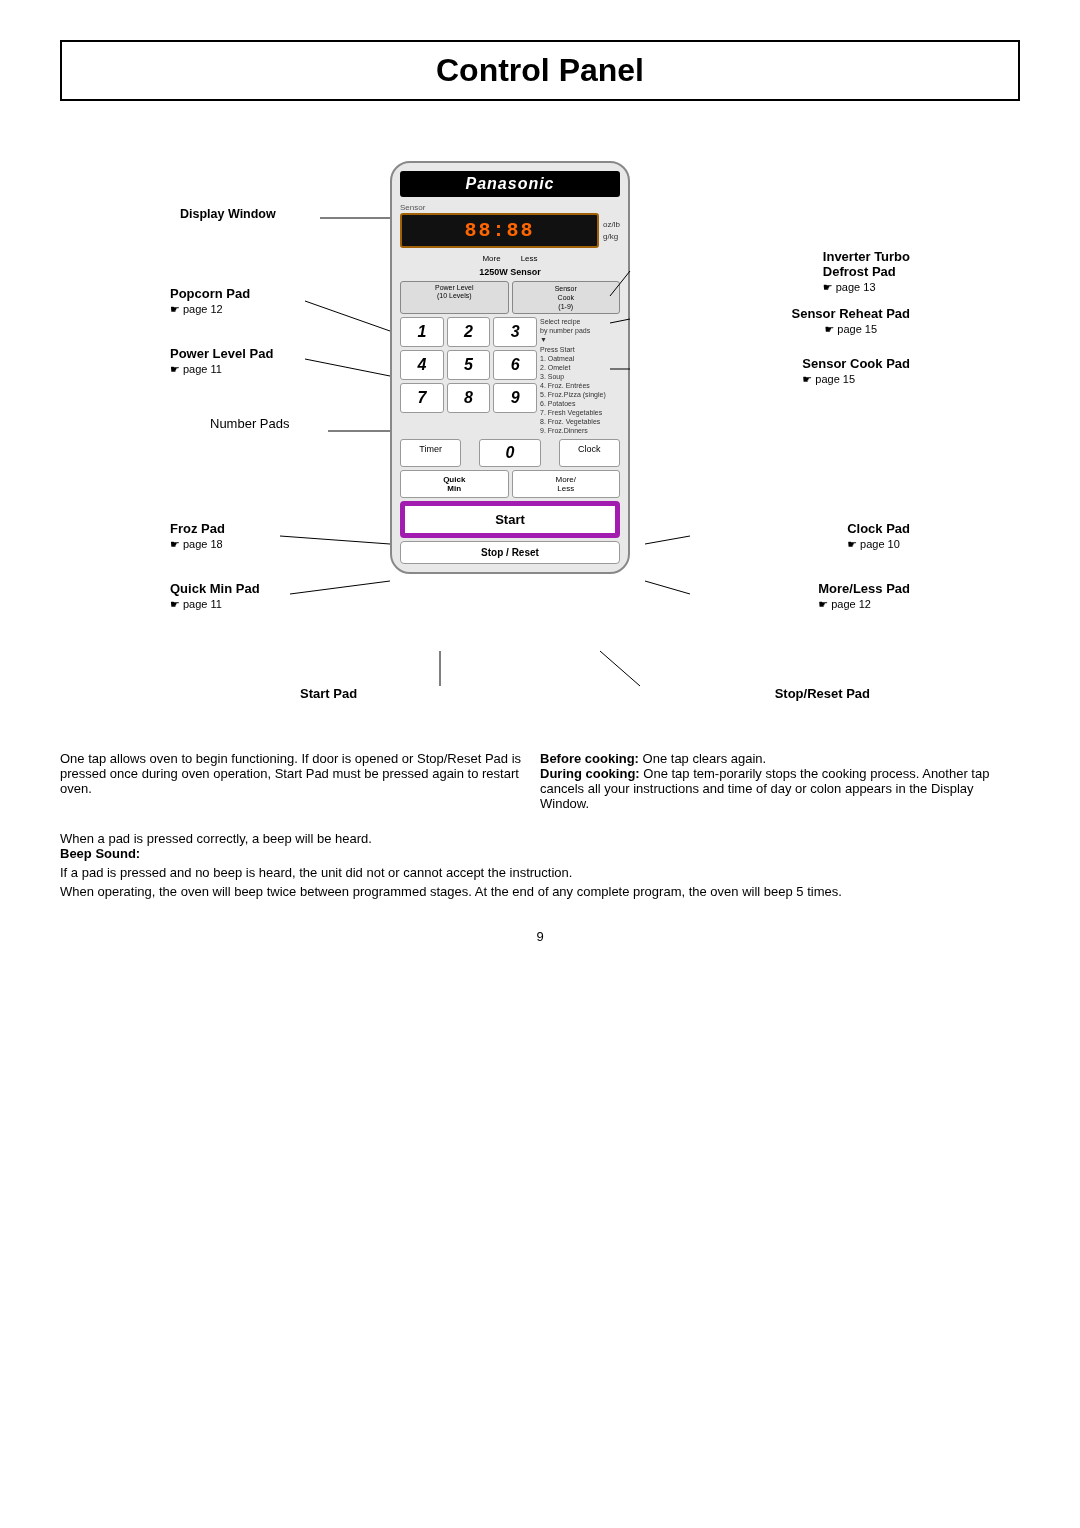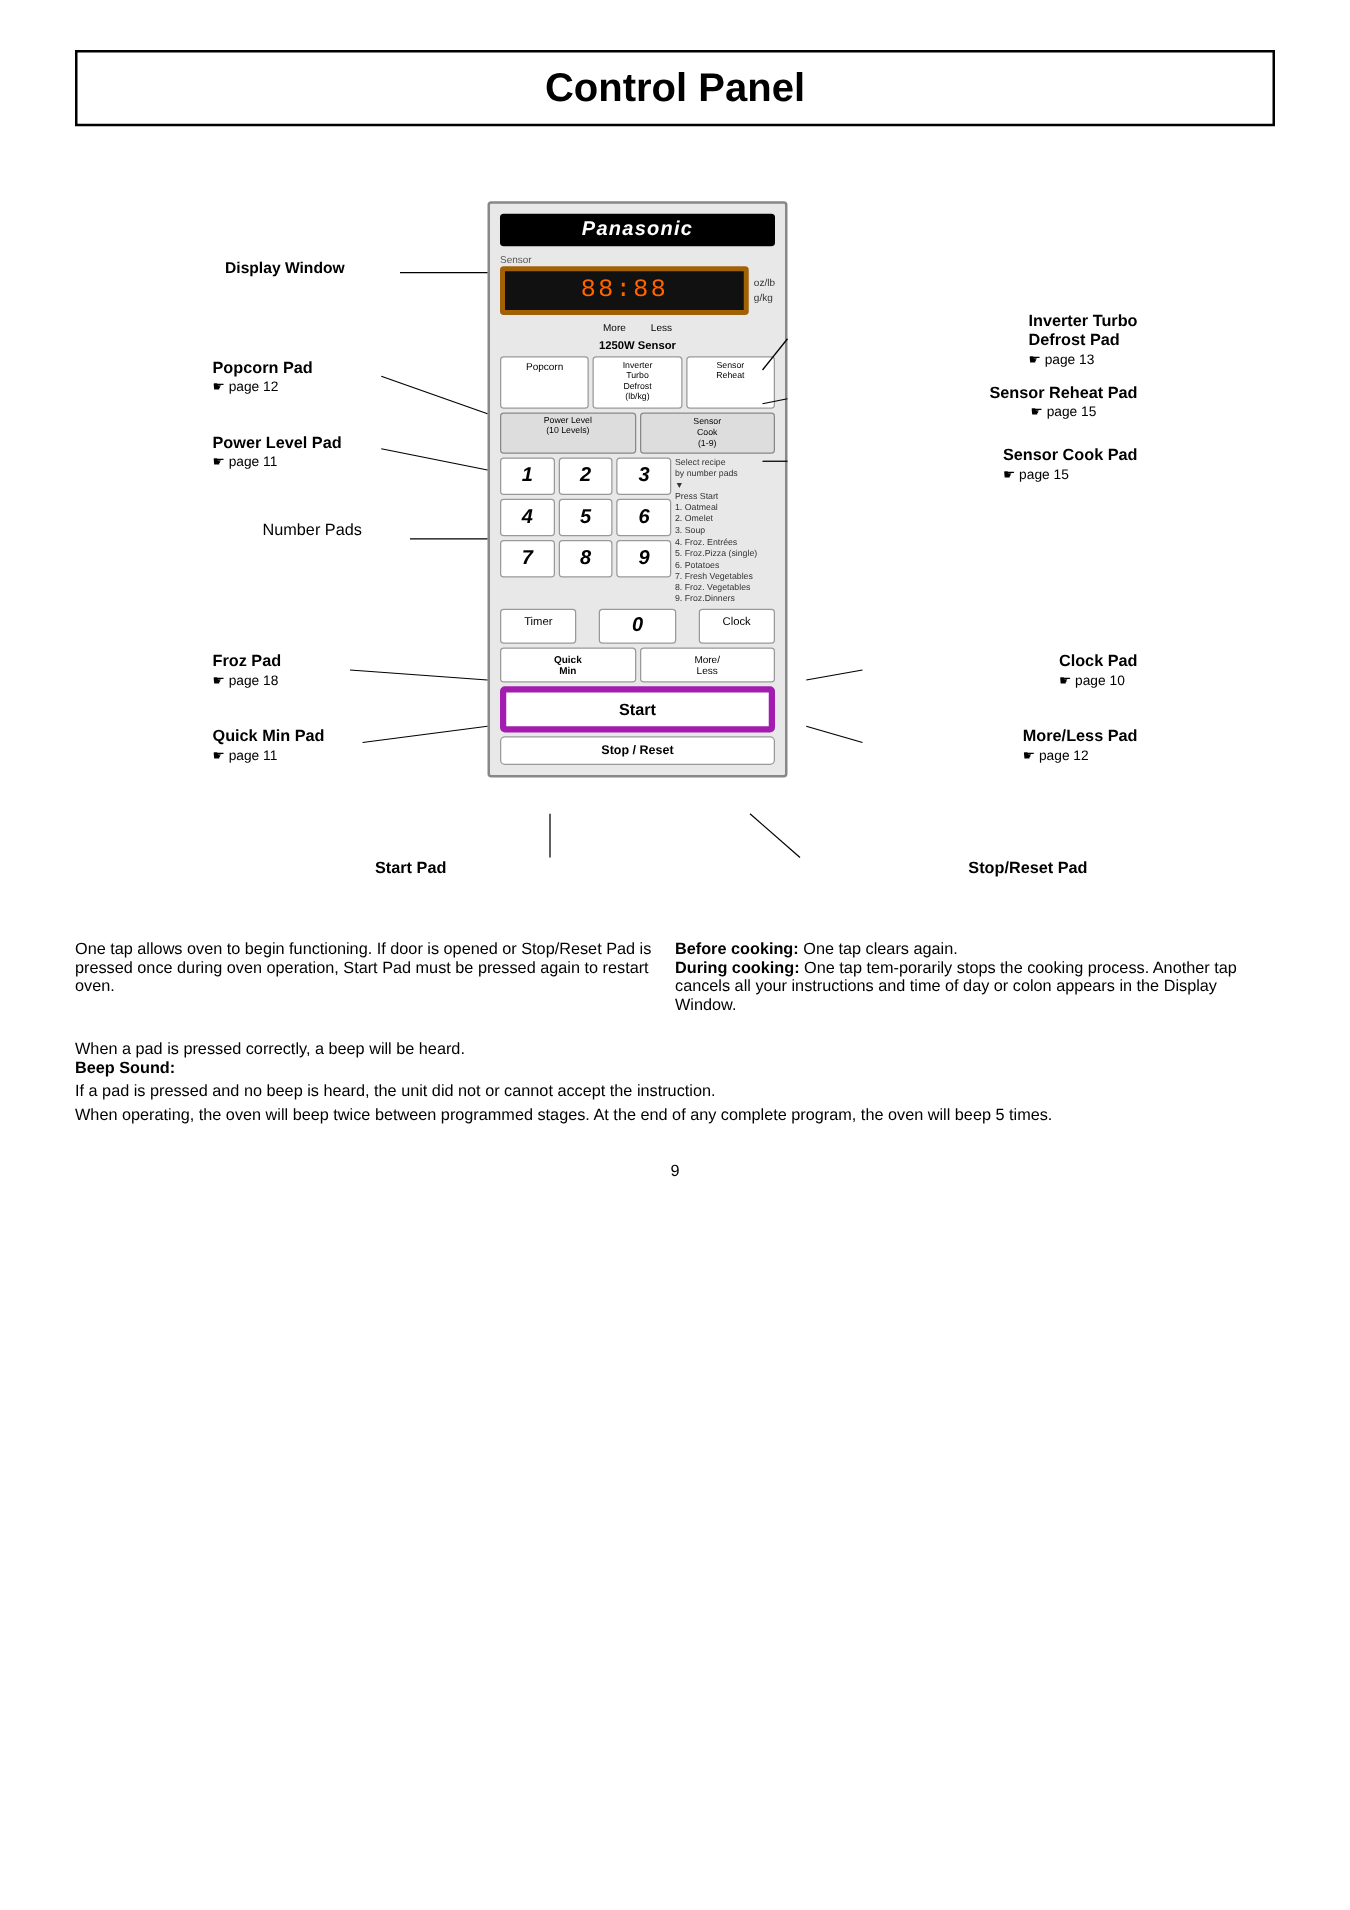--- a/index.html
+++ b/index.html
@@ -26,21 +26,21 @@
       margin-bottom: 30px;
     }
 
     .page-title {
       font-size: 32px;
       font-weight: bold;
     }
 
     .panel-body {
       border: 2px solid #888;
-      border-radius: 3px;
+      border-radius: 20px;
       background: #e8e8e8;
       padding: 8px;
       position: relative;
     }
 
     .panel-brand {
       background: #000;
       color: #fff;
       font-size: 14px;
       font-weight: bold;
@@ -61,28 +61,28 @@
       display: flex;
       align-items: center;
       margin-bottom: 6px;
       gap: 4px;
     }
 
     .display-screen {
       background: #111;
       color: #ff6600;
       font-size: 20px;
-      font-weight: normal;
+      font-weight: bold;
       padding: 4px 8px;
       border-radius: 3px;
       font-family: 'Courier New', monospace;
       letter-spacing: 2px;
       flex: 1;
       text-align: center;
-      border: 4px solid #a16207;
+      border: 2px solid #a16207;
     }
 
     .display-right {
       font-size: 8px;
       line-height: 1.4;
       color: #333;
     }
 
     .more-less-row {
       display: flex;
@@ -286,25 +286,20 @@
 
         <div class="more-less-row">
           <span>More</span>
           <span>Less</span>
         </div>
 
         <div class="watt-sensor-row">
           <span>1250W Sensor</span>
         </div>
 
-        <div class="button-row">
-          <div class="btn-small">Popcorn</div>
-          <div class="btn-small" style="font-size:7px;">Inverter<br>Turbo<br>Defrost<br>(lb/kg)</div>
-          <div class="btn-small" style="font-size:7px;">Sensor<br>Reheat</div>
-        </div>
 
         <div class="button-row">
           <div class="btn-small power-level-box" style="font-size:7px;">Power Level<br>(10 Levels)</div>
           <div class="btn-small sensor-cook-box" style="font-size:7px;">Sensor<br>Cook<br>(1-9)</div>
         </div>
 
         <div style="display:flex; gap:3px; margin-bottom:3px;">
           <div style="flex:1;">
             <div class="number-grid">
               <div class="num-btn">1</div>

